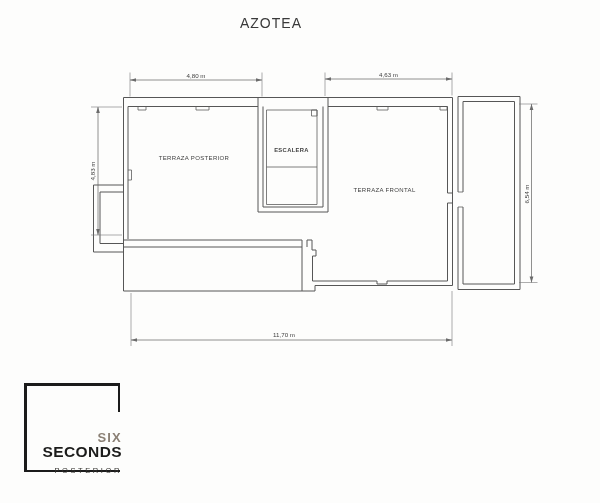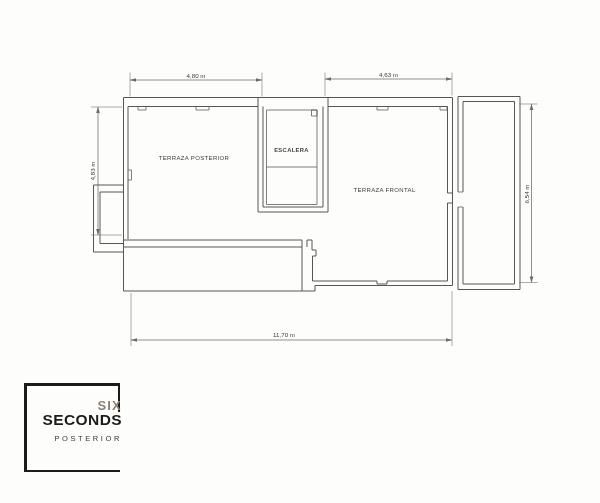--- a/index.html
+++ b/index.html
@@ -25,30 +25,31 @@
   .room-label{font-size:6px;letter-spacing:0.35px;fill:#3e3e3e;text-anchor:middle;}
   .room-label.bold{font-weight:bold;font-size:5.8px;}
   .dim-label{font-size:6.2px;fill:#3e3e3e;text-anchor:middle;}
   
   .logo{position:absolute;left:24px;top:383px;width:96px;height:89px;}
   .lf{position:absolute;background:#1b1b1b;}
   .lf-top{left:0;top:0;width:96px;height:2.5px;}
   .lf-left{left:0;top:0;width:2.5px;height:89px;}
   .lf-bottom{left:0;bottom:0;width:96px;height:2.5px;}
   .lf-right{right:0;top:0;width:2.5px;height:29px;}
-  .logo-text{position:absolute;right:-2px;top:16px;text-align:right;white-space:nowrap;}
+  .logo-text{position:absolute;right:-2px;top:48px;text-align:right;white-space:nowrap;}
   .logo-six{font-size:13px;font-weight:bold;letter-spacing:1.2px;color:#8b8075;line-height:13px;}
   .logo-seconds{font-size:15.5px;font-weight:bold;letter-spacing:0.4px;color:#1c1c1b;line-height:16px;}
   .logo-properties{font-size:7.5px;letter-spacing:2.6px;color:#34332f;margin-top:6px;line-height:9px;}
 </style>
 </head>
 <body>
 
 <div class="page">
 
+  <div class="title">AZOTEA</div>
 
   <svg class="plan" width="600" height="503" viewBox="0 0 600 503" xmlns="http://www.w3.org/2000/svg">
     <defs>
       <marker id="arrow" viewBox="0 0 10 10" refX="9" refY="5" markerWidth="9" markerHeight="9" orient="auto-start-reverse">
         <path d="M0,2.2 L9,5 L0,7.8 Z" fill="#6b6b6b"></path>
       </marker>
     </defs>
 
     <g>
 

